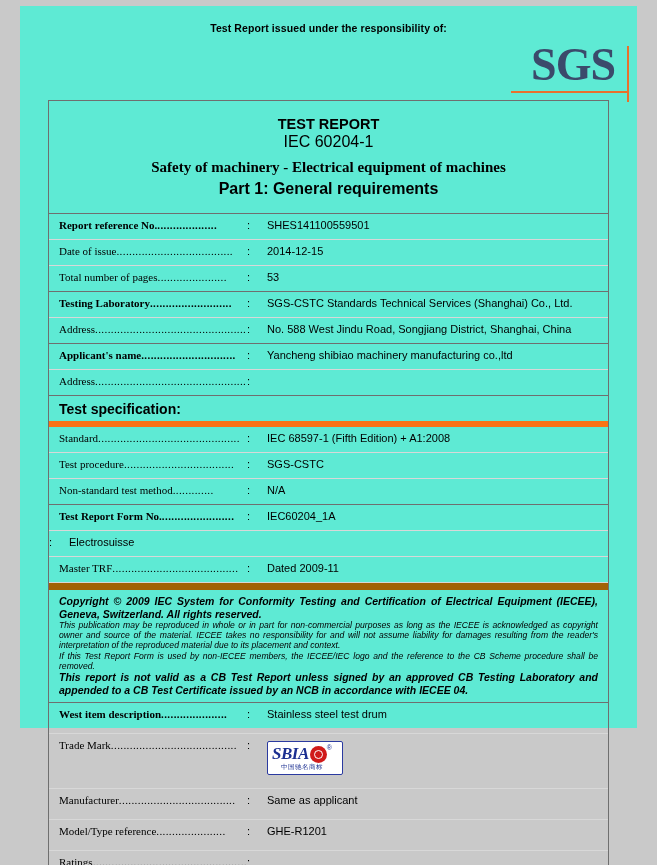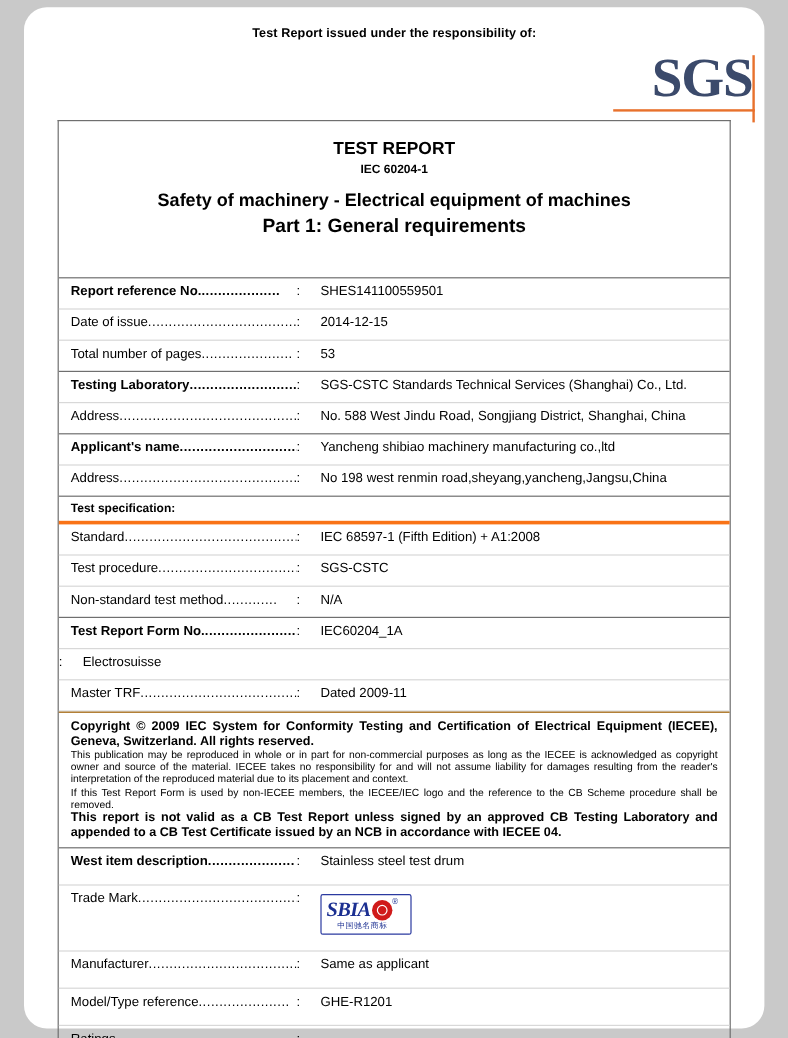--- a/index.html
+++ b/index.html
@@ -9,42 +9,41 @@
   }
   body {
     width: 657px;
     height: 865px;
     font-family: "Liberation Sans", sans-serif;
     overflow: hidden;
   }
   .page {
     position: relative;
     width: 617px;
-    height: 851px;
+    height: 722px;
     margin: 6px auto 0 auto;
-    background: #ffffff;
+    background: #5eead4;
     box-sizing: border-box;
     padding: 0;
-    border-radius: 19px;
   }
   .header-line {
     text-align: center;
     font-size: 10.5px;
     font-weight: bold;
     color: #000;
     padding-top: 16px;
     letter-spacing: 0.1px;
   }
   .sgs-wrap {
     position: relative;
     height: 66px;
   }
   .sgs-logo {
     position: absolute;
-    right: 10px;
+    right: 22px;
     top: 8px;
     font-family: "Liberation Serif", serif;
     font-size: 46px;
     font-weight: bold;
     color: #3b4a6b;
     letter-spacing: -1px;
     line-height: 46px;
   }
   .sgs-bar-h {
     position: absolute;
@@ -64,37 +63,38 @@
   }
 
   .doc {
     margin: 0 28px;
     border: 1px solid #6f6f6f;
     border-bottom: none;
   }
   .title-block {
     border-bottom: 1px solid #6f6f6f;
     text-align: center;
-    padding: 14px 6px 32px 6px;
+    padding: 14px 6px 14px 6px;
   }
   .title-block .t1 {
     font-size: 14.5px;
     font-weight: bold;
     line-height: 18px;
   }
   .title-block .t2 {
-    font-size: 10px;
-    font-weight: bold;
+    font-size: 16px;
+    font-weight: normal;
     line-height: 18px;
   }
   .title-block .t3 {
     font-size: 15px;
     font-weight: bold;
     line-height: 21px;
     margin-top: 6px;
+    font-family: Liberation Serif, serif;
   }
   .title-block .t4 {
     font-size: 16px;
     font-weight: bold;
     line-height: 21px;
   }
 
   .row {
     display: flex;
     align-items: stretch;
@@ -106,20 +106,21 @@
   }
   .row .lbl {
     width: 198px;
     flex: 0 0 198px;
     padding: 5px 0 4px 10px;
     font-size: 11px;
     color: #000;
     box-sizing: border-box;
     white-space: nowrap;
     overflow: hidden;
+    font-family: Liberation Serif, serif;
   }
   .row .lbl.bold {
     font-weight: bold;
   }
   .row .colon {
     flex: 0 0 8px;
     padding: 5px 0 4px 0;
     font-size: 11px;
   }
   .row .val {
@@ -129,29 +130,30 @@
     color: #000;
     box-sizing: border-box;
   }
 
   .dots {
     letter-spacing: 0.4px;
   }
 
   .spec-head {
     padding: 5px 0 4px 10px;
-    font-size: 10px;
-    font-weight: bold;
-    border-bottom: 3px solid #f97316;
+    font-size: 14px;
+    font-weight: bold;
+    border-bottom: 6px solid #f97316;
   }
 
   .copy-block {
-    border-top: 1px solid #a16207;
+    border-top: 7px solid #a16207;
     border-bottom: 1px solid #6f6f6f;
     padding: 5px 10px 6px 10px;
+    font-style: italic;
   }
   .copy-block p {
     margin: 0;
     font-size: 10.5px;
     line-height: 12.5px;
     text-align: justify;
   }
   .copy-block p.b {
     font-weight: bold;
   }
@@ -266,21 +268,20 @@
     </div>
 
     <div class="row">
       <div class="lbl bold"><span>Applicant's name</span><span class="dots">..............................</span></div>
       <div class="colon">:</div>
       <div class="val">Yancheng shibiao machinery manufacturing co.,ltd</div>
     </div>
     <div class="row thick">
       <div class="lbl"><span>Address</span><span class="dots">................................................</span></div>
       <div class="colon">:</div>
-      <div class="val">No 198 west renmin road,sheyang,yancheng,Jangsu,China</div>
     </div>
 
     <div class="spec-head">Test specification:</div>
 
     <div class="row">
       <div class="lbl"><span>Standard</span><span class="dots">.............................................</span></div>
       <div class="colon">:</div>
       <div class="val">IEC 68597-1 (Fifth Edition) + A1:2008</div>
     </div>
     <div class="row">

